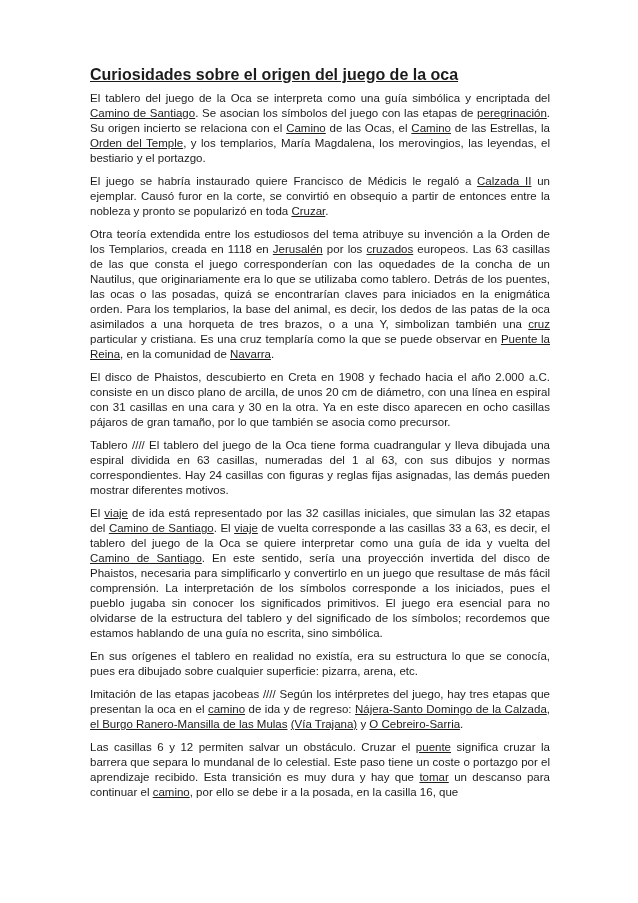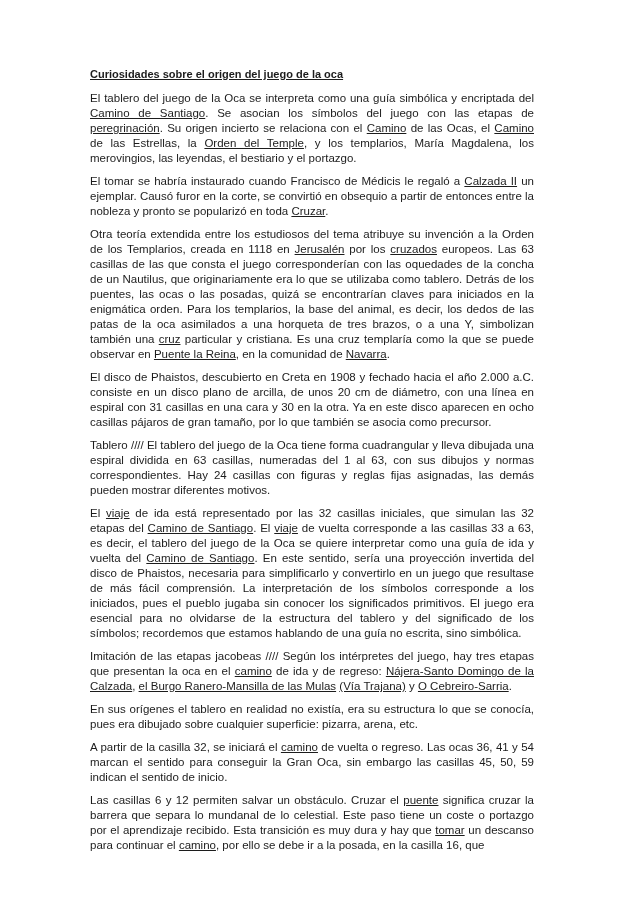--- a/index.html
+++ b/index.html
@@ -12,50 +12,49 @@
     width: 638px;
     height: 903px;
     box-sizing: border-box;
     background: #ffffff;
     padding: 67px 88px 0 90px;
     overflow: hidden;
     font-family: "Liberation Sans", sans-serif;
     color: #1c1c1c;
   }
   .doc-title {
-    font-size: 11px;
+    font-size: 16px;
     line-height: 15px;
     font-weight: bold;
     text-decoration: underline;
     margin: 0 0 9px 0;
     color: #1c1c1c;
   }
   .para {
     font-size: 11.5px;
     line-height: 15px;
     text-align: justify;
     text-justify: inter-word;
-    margin: 0 16px 8px 0;
+    margin: 0 0 8px 0;
     color: #1c1c1c;
   }
   .para u {
     text-decoration: underline;
     text-underline-offset: 1px;
   }
 </style>
 </head>
 <body>
 
 <div class="page">
   <h1 class="doc-title">Curiosidades sobre el origen del juego de la oca</h1>
   <div id="paragraphs">
       <p class="para"><span>El tablero del juego de la Oca se interpreta como una guía simbólica y encriptada del </span><u>Camino de Santiago</u><span>. Se asocian los símbolos del juego con las etapas de </span><u>peregrinación</u><span>. Su origen incierto se relaciona con el </span><u>Camino</u><span> de las Ocas, el </span><u>Camino</u><span> de las Estrellas, la </span><u>Orden del Temple</u><span>, y los templarios, María Magdalena, los merovingios, las leyendas, el bestiario y el portazgo.</span></p>
-      <p class="para"><span>El tomar se habría instaurado cuando Francisco de Médicis le regaló a </span><u>Calzada II</u><span> un ejemplar. Causó furor en la corte, se convirtió en obsequio a partir de entonces entre la nobleza y pronto se popularizó en toda </span><u>Cruzar</u><span>.</span></p>
+      <p class="para"><span>El juego se habría instaurado quiere Francisco de Médicis le regaló a </span><u>Calzada II</u><span> un ejemplar. Causó furor en la corte, se convirtió en obsequio a partir de entonces entre la nobleza y pronto se popularizó en toda </span><u>Cruzar</u><span>.</span></p>
       <p class="para"><span>Otra teoría extendida entre los estudiosos del tema atribuye su invención a la Orden de los Templarios, creada en 1118 en </span><u>Jerusalén</u><span> por los </span><u>cruzados</u><span> europeos. Las 63 casillas de las que consta el juego corresponderían con las oquedades de la concha de un Nautilus, que originariamente era lo que se utilizaba como tablero. Detrás de los puentes, las ocas o las posadas, quizá se encontrarían claves para iniciados en la enigmática orden. Para los templarios, la base del animal, es decir, los dedos de las patas de la oca asimilados a una horqueta de tres brazos, o a una Y, simbolizan también una </span><u>cruz</u><span> particular y cristiana. Es una cruz templaría como la que se puede observar en </span><u>Puente la Reina</u><span>, en la comunidad de </span><u>Navarra</u><span>.</span></p>
       <p class="para"><span>El disco de Phaistos, descubierto en Creta en 1908 y fechado hacia el año 2.000 a.C. consiste en un disco plano de arcilla, de unos 20 cm de diámetro, con una línea en espiral con 31 casillas en una cara y 30 en la otra. Ya en este disco aparecen en ocho casillas pájaros de gran tamaño, por lo que también se asocia como precursor.</span></p>
       <p class="para"><span>Tablero //// El tablero del juego de la Oca tiene forma cuadrangular y lleva dibujada una espiral dividida en 63 casillas, numeradas del 1 al 63, con sus dibujos y normas correspondientes. Hay 24 casillas con figuras y reglas fijas asignadas, las demás pueden mostrar diferentes motivos.</span></p>
       <p class="para"><span>El </span><u>viaje</u><span> de ida está representado por las 32 casillas iniciales, que simulan las 32 etapas del </span><u>Camino de Santiago</u><span>. El </span><u>viaje</u><span> de vuelta corresponde a las casillas 33 a 63, es decir, el tablero del juego de la Oca se quiere interpretar como una guía de ida y vuelta del </span><u>Camino de Santiago</u><span>. En este sentido, sería una proyección invertida del disco de Phaistos, necesaria para simplificarlo y convertirlo en un juego que resultase de más fácil comprensión. La interpretación de los símbolos corresponde a los iniciados, pues el pueblo jugaba sin conocer los significados primitivos. El juego era esencial para no olvidarse de la estructura del tablero y del significado de los símbolos; recordemos que estamos hablando de una guía no escrita, sino simbólica.</span></p>
+      <p class="para"><span>En sus orígenes el tablero en realidad no existía, era su estructura lo que se conocía, pues era dibujado sobre cualquier superficie: pizarra, arena, etc.</span></p>
       <p class="para"><span>Imitación de las etapas jacobeas //// Según los intérpretes del juego, hay tres etapas que presentan la oca en el </span><u>camino</u><span> de ida y de regreso: </span><u>Nájera-Santo Domingo de la Calzada</u><span>, </span><u>el Burgo Ranero-Mansilla de las Mulas</u><span> </span><u>(Vía Trajana)</u><span> y </span><u>O Cebreiro-Sarria</u><span>.</span></p>
-      <p class="para"><span>En sus orígenes el tablero en realidad no existía, era su estructura lo que se conocía, pues era dibujado sobre cualquier superficie: pizarra, arena, etc.</span></p>
-      <p class="para"><span>A partir de la casilla 32, se iniciará el </span><u>camino</u><span> de vuelta o regreso. Las ocas 36, 41 y 54 marcan el sentido para conseguir la Gran Oca, sin embargo las casillas 45, 50, 59 indican el sentido de inicio.</span></p>
       <p class="para"><span>Las casillas 6 y 12 permiten salvar un obstáculo. Cruzar el </span><u>puente</u><span> significa cruzar la barrera que separa lo mundanal de lo celestial. Este paso tiene un coste o portazgo por el aprendizaje recibido. Esta transición es muy dura y hay que </span><u>tomar</u><span> un descanso para continuar el </span><u>camino</u><span>, por ello se debe ir a la posada, en la casilla 16, que</span></p>
     </div>
 </div>
 
 </body></html>

